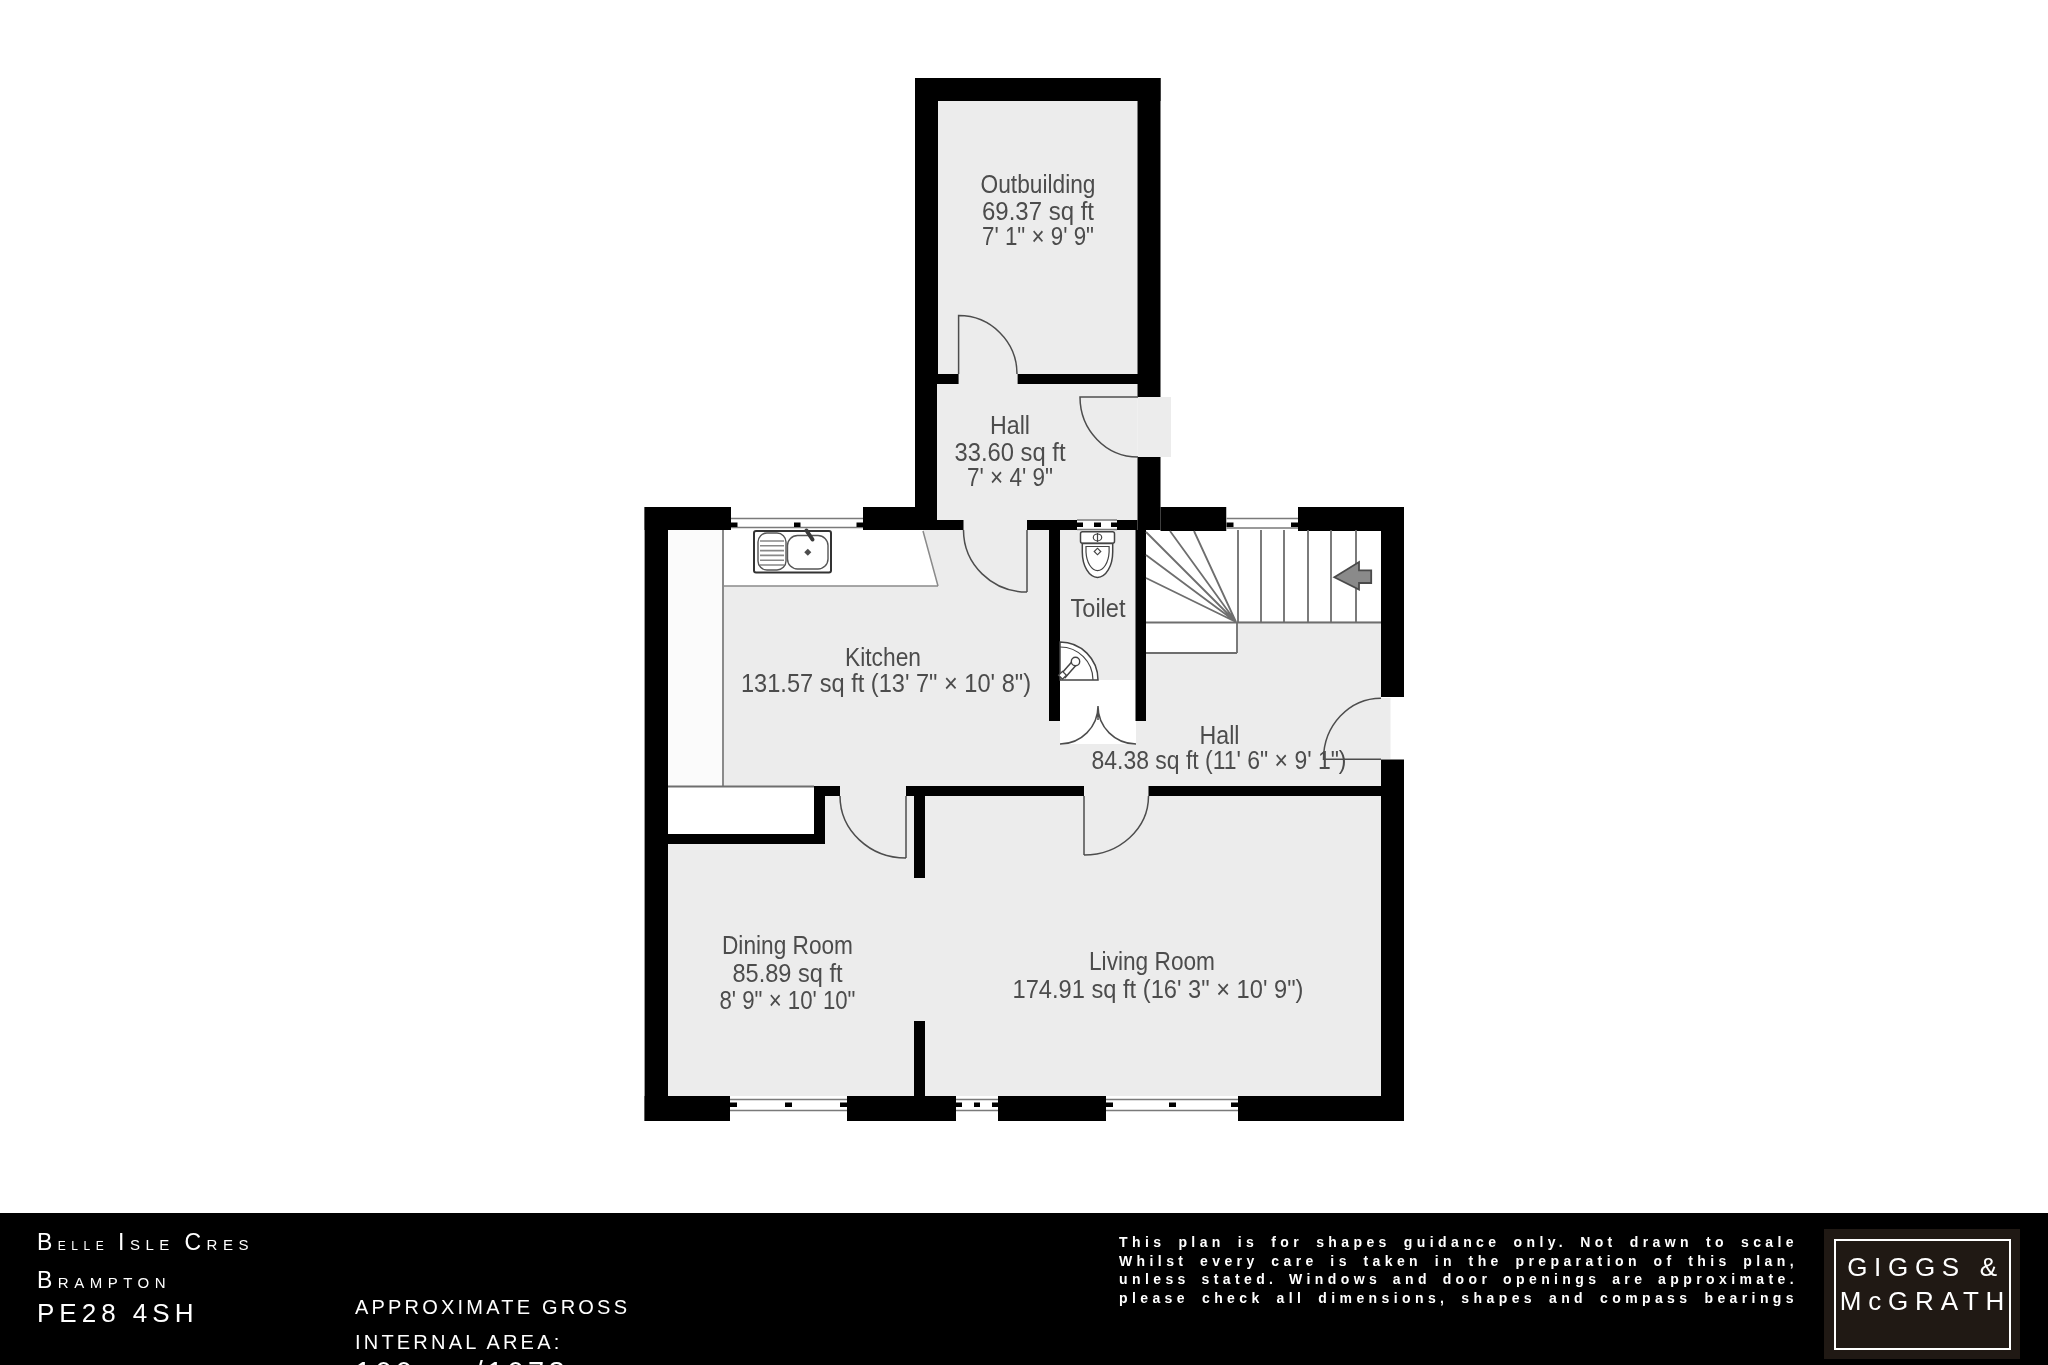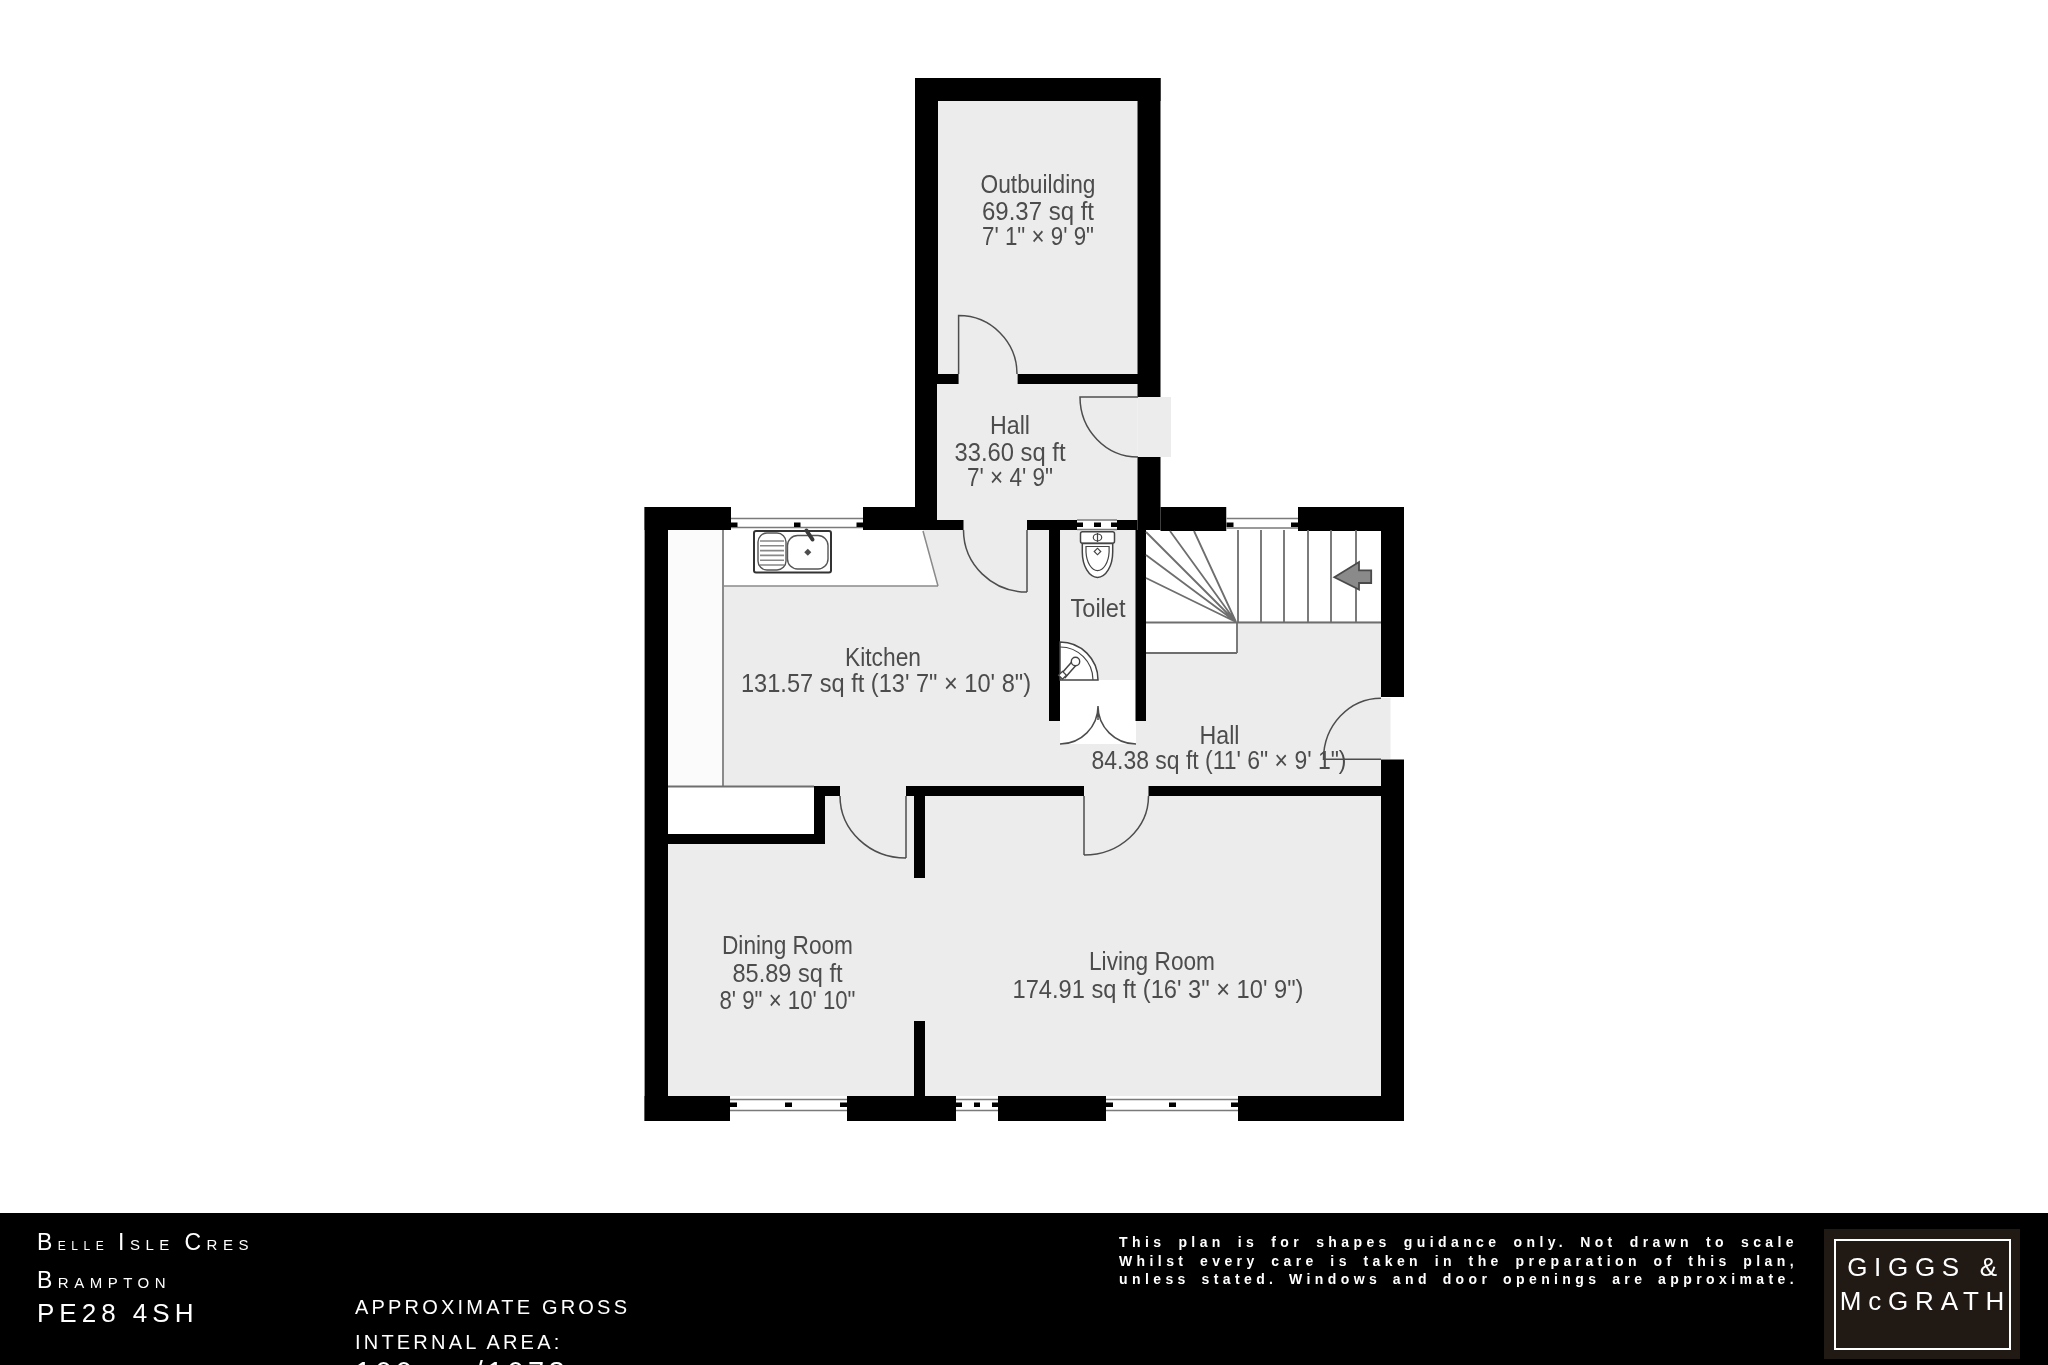--- a/index.html
+++ b/index.html
@@ -299,18 +299,19 @@
 <div class="ftxt" style="left:355px;top:1264px;line-height:34.5px;white-space:nowrap;margin-top:26px;">
   <div style="font-size:20px;letter-spacing:3.2px;">APPROXIMATE GROSS</div>
   <div style="font-size:20px;letter-spacing:3.2px;">INTERNAL AREA:</div>
   <div style="margin-top:-4px;"><span style="font-size:29px;letter-spacing:4.3px;">100</span><span style="font-size:20px;letter-spacing:4.3px;">SQM</span><span style="font-size:29px;letter-spacing:4.3px;">/1078</span><span style="font-size:20px;letter-spacing:4.3px;">SQFT</span></div>
 </div>
 
 <div class="ftxt" style="left:1119px;top:1233px;width:679px;font-size:14px;letter-spacing:4.4px;line-height:18.5px;font-weight:700;">
   <div style="text-align:justify;text-align-last:justify;">This plan is for shapes guidance only. Not drawn to scale</div>
   <div style="text-align:justify;text-align-last:justify;">Whilst every care is taken in the preparation of this plan,</div>
   <div style="text-align:justify;text-align-last:justify;">unless stated. Windows and door openings are approximate.</div>
+  <div style="text-align:justify;text-align-last:justify;">please check all dimensions, shapes and compass bearings</div>
 </div>
 
 <div style="position:absolute;left:1824px;top:1229px;width:196px;height:130px;background:#201914;">
   <div style="position:absolute;left:10px;top:10px;right:9px;bottom:9px;border:2px solid #fff;"></div>
   <div class="ftxt" style="position:absolute;left:3.5px;top:21px;width:100%;text-align:center;font-size:26px;line-height:34px;"><span style="letter-spacing:6.7px;">GIGGS &amp;</span><br><span style="letter-spacing:6.8px;">McGRATH</span></div>
 </div>
 
 </body></html>

